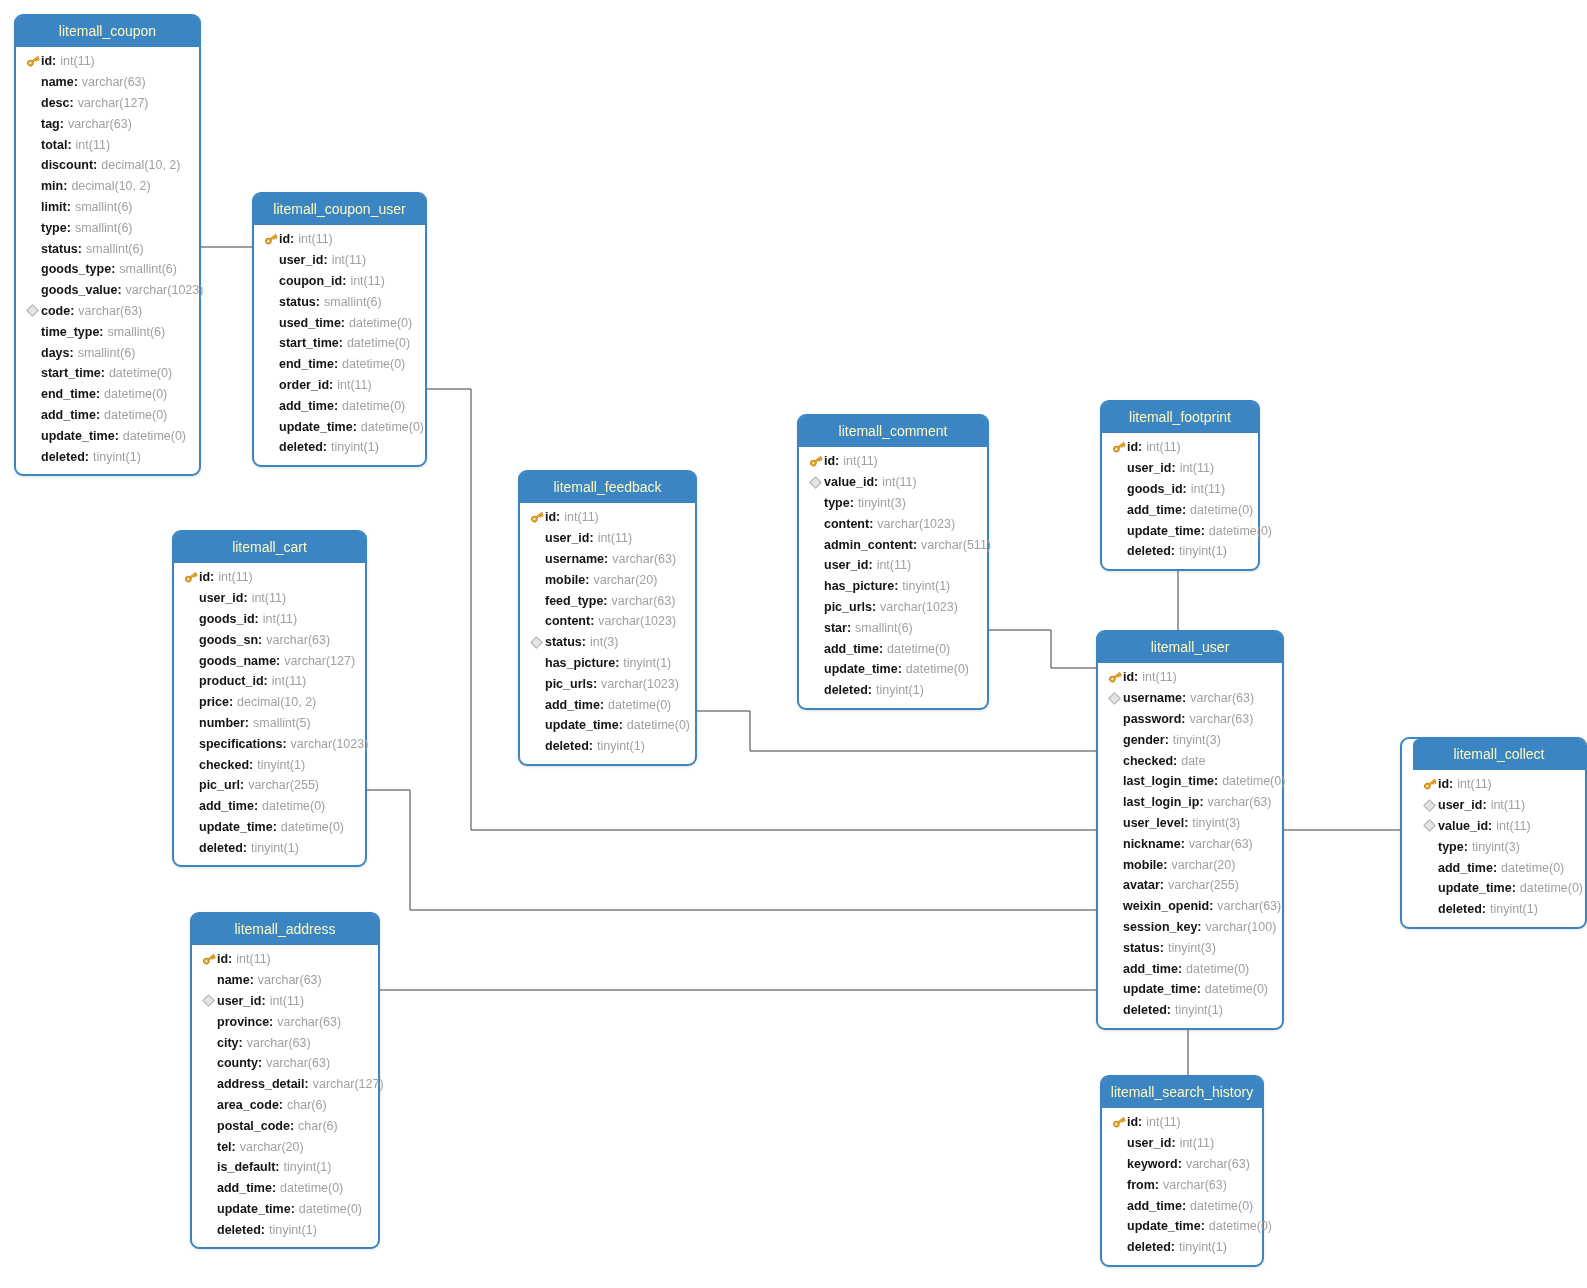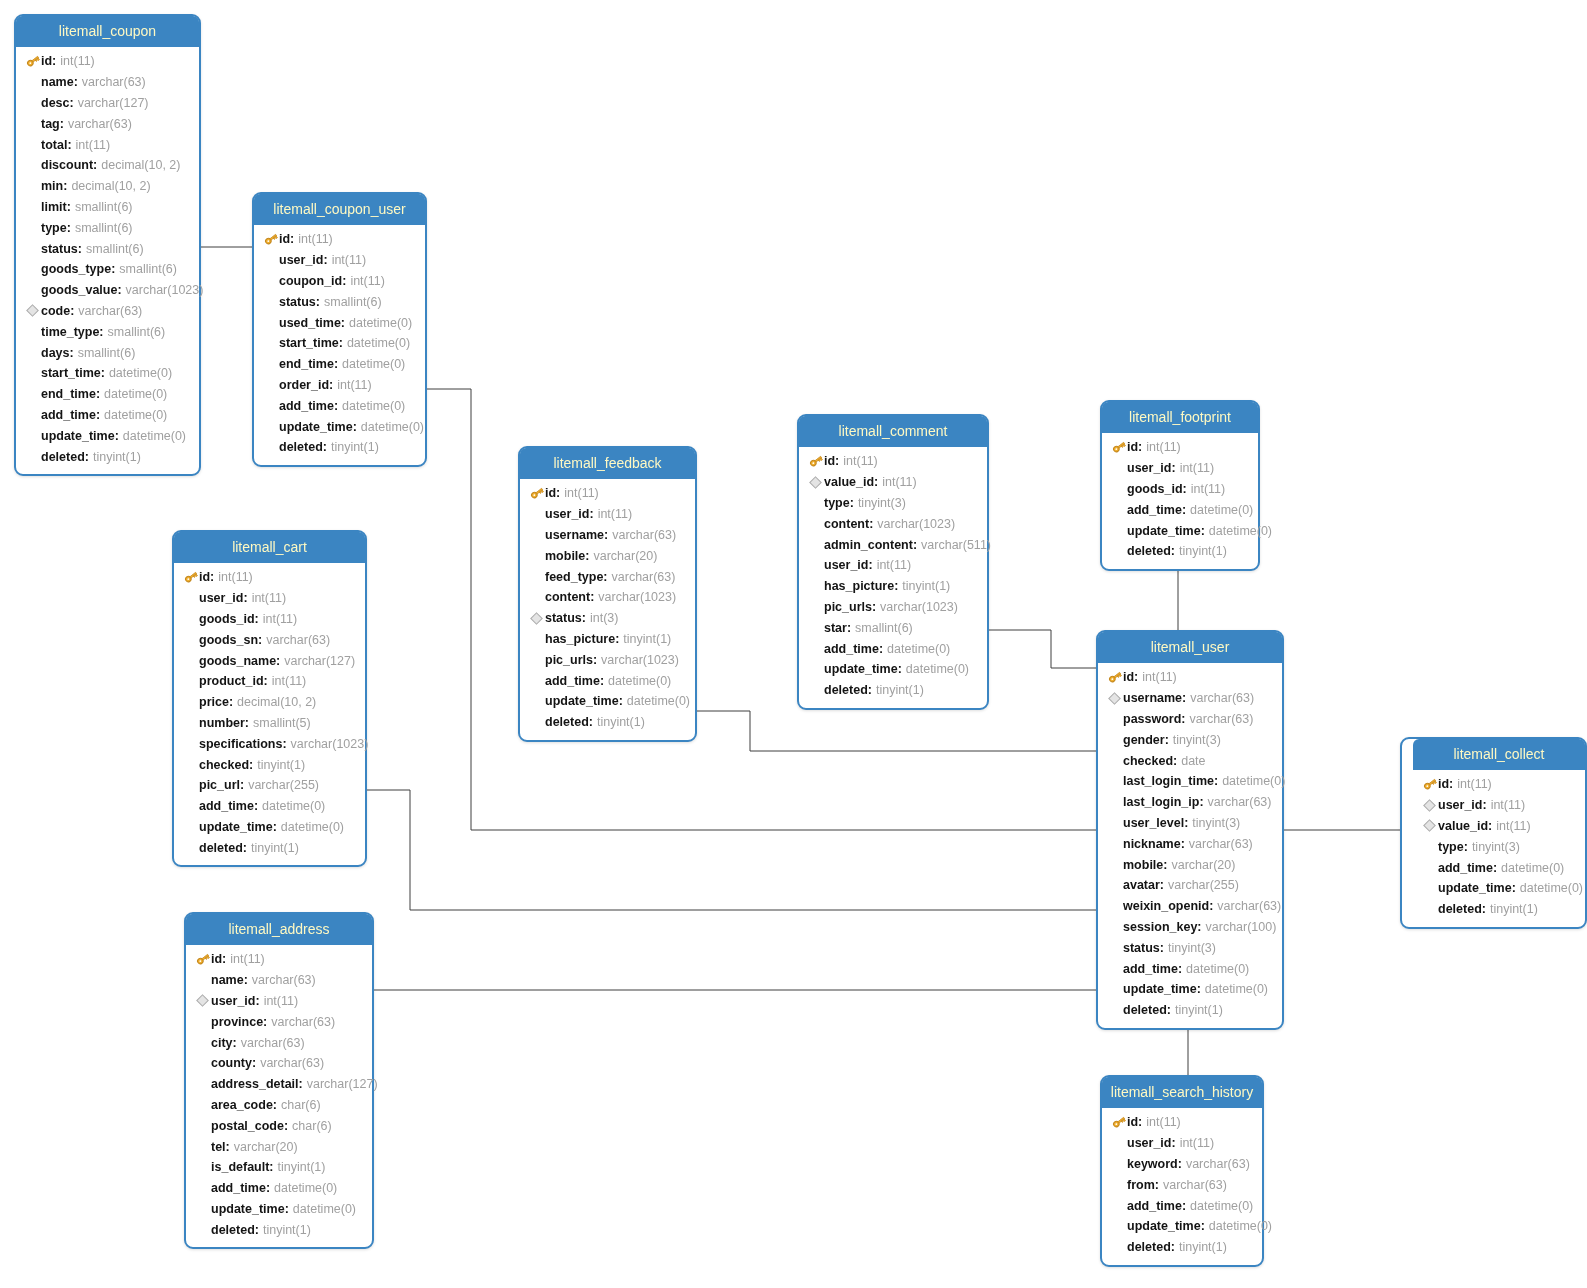--- a/index.html
+++ b/index.html
@@ -306,21 +306,21 @@
           <span class="field-name">update_time</span>
           <span class="field-type">datetime(0)</span>
         </div>
         <div class="field-row">
           <span class="icon-cell"></span>
           <span class="field-name">deleted</span>
           <span class="field-type">tinyint(1)</span>
         </div>
       </div>
     </div>
-    <div class="table-box" style="left: 518px; top: 446px; width: 175px;">
+    <div class="table-box" style="left: 518px; top: 470px; width: 175px;">
       <div class="table-header">litemall_feedback</div>
       <div class="table-rows">
         <div class="field-row">
           <span class="icon-cell">
             <svg width="14" height="14" viewBox="0 0 14 14" xmlns="http://www.w3.org/2000/svg">
               <g transform="rotate(-38 7 7)">
                 <circle cx="3.6" cy="7" r="2.7" fill="#f2b02d" stroke="#c4871d" stroke-width="1.1"></circle>
                 <circle cx="3.6" cy="7" r="0.9" fill="#ffffff"></circle>
                 <rect x="6.2" y="6.15" width="7.3" height="1.7" fill="#f2b02d" stroke="#c4871d" stroke-width="0.7"></rect>
                 <rect x="9.3" y="7.6" width="1.3" height="1.7" fill="#f2b02d" stroke="#c4871d" stroke-width="0.7"></rect>
@@ -661,21 +661,21 @@
           <span class="field-name">update_time</span>
           <span class="field-type">datetime(0)</span>
         </div>
         <div class="field-row">
           <span class="icon-cell"></span>
           <span class="field-name">deleted</span>
           <span class="field-type">tinyint(1)</span>
         </div>
       </div>
     </div>
-    <div class="table-box" style="left: 184px; top: 912px; width: 186px;">
+    <div class="table-box" style="left: 190px; top: 912px; width: 186px;">
       <div class="table-header">litemall_address</div>
       <div class="table-rows">
         <div class="field-row">
           <span class="icon-cell">
             <svg width="14" height="14" viewBox="0 0 14 14" xmlns="http://www.w3.org/2000/svg">
               <g transform="rotate(-38 7 7)">
                 <circle cx="3.6" cy="7" r="2.7" fill="#f2b02d" stroke="#c4871d" stroke-width="1.1"></circle>
                 <circle cx="3.6" cy="7" r="0.9" fill="#ffffff"></circle>
                 <rect x="6.2" y="6.15" width="7.3" height="1.7" fill="#f2b02d" stroke="#c4871d" stroke-width="0.7"></rect>
                 <rect x="9.3" y="7.6" width="1.3" height="1.7" fill="#f2b02d" stroke="#c4871d" stroke-width="0.7"></rect>

